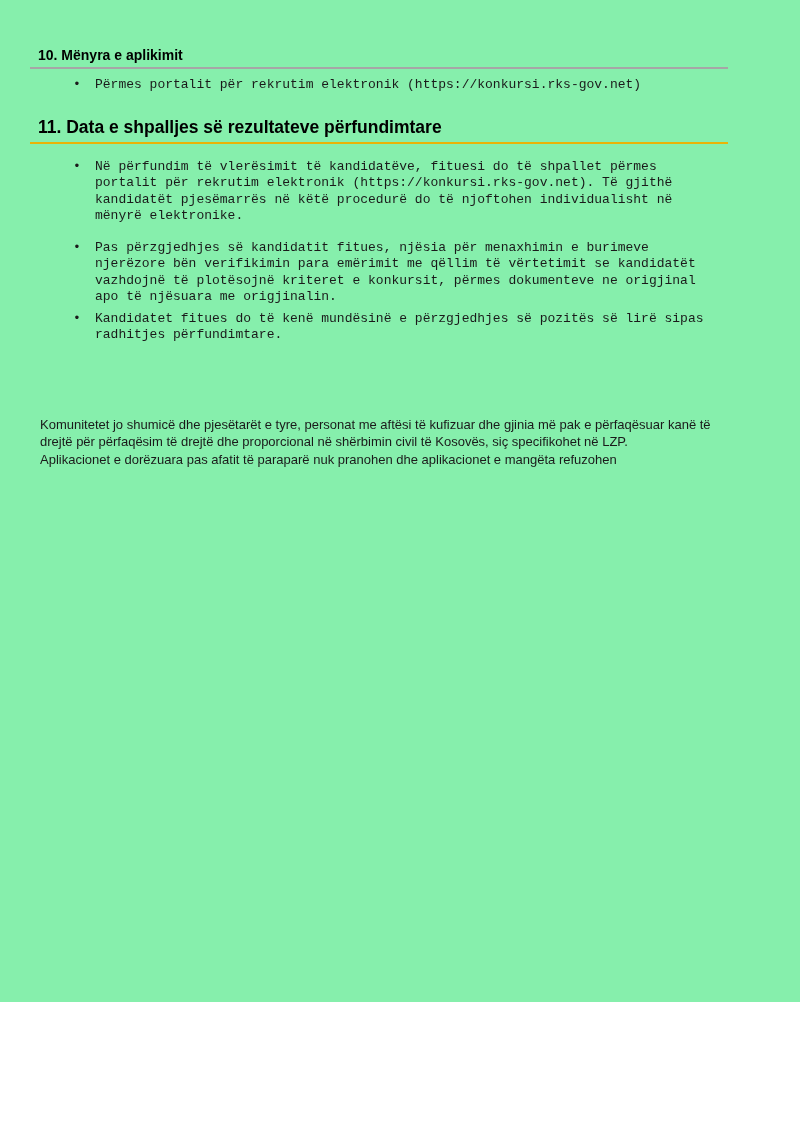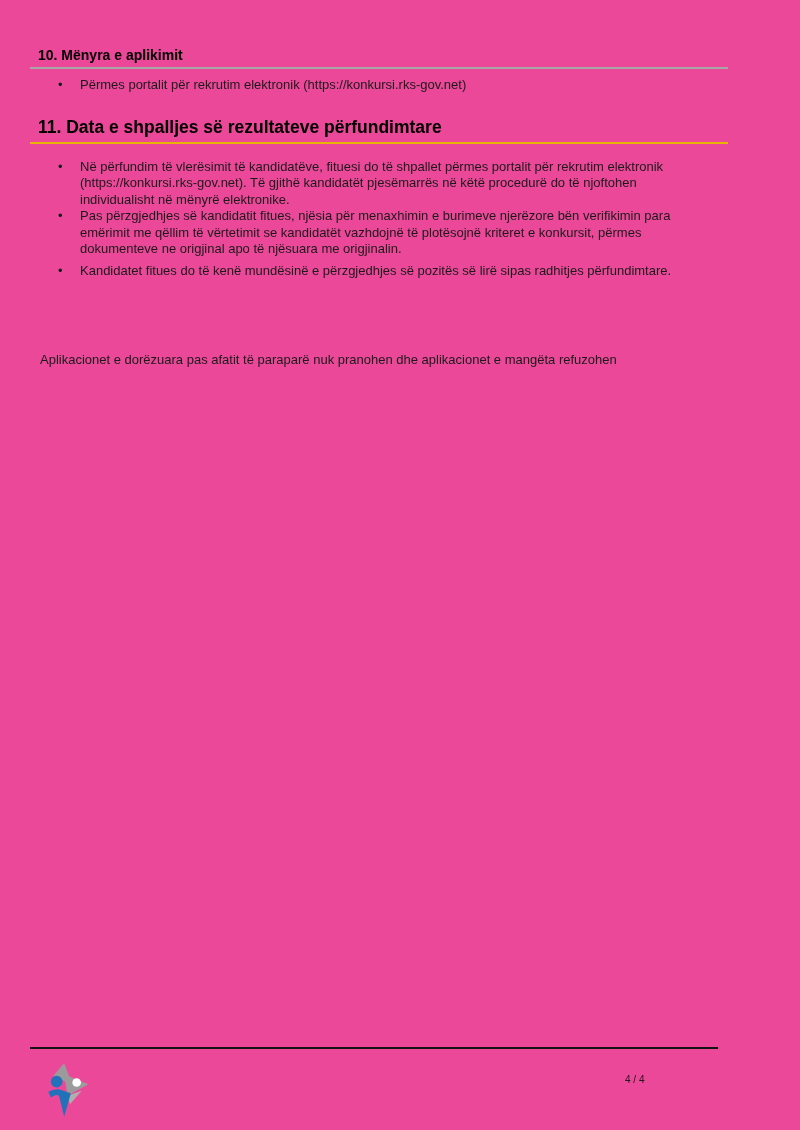--- a/index.html
+++ b/index.html
@@ -3,22 +3,22 @@
 <meta charset="utf-8">
 <style>
   html, body {
     margin: 0;
     padding: 0;
     background: #ffffff;
   }
   .page {
     position: relative;
     width: 800px;
-    height: 1130px;
-    background: #ec4899;
+    height: 1002px;
+    background: #86efac;
     font-family: "Liberation Sans", sans-serif;
     color: #1a1a1a;
     overflow: hidden;
   }
   .content {
     position: absolute;
     left: 38px;
     top: 0;
     width: 690px;
   }
@@ -37,22 +37,23 @@
     font-size: 17.5px;
     line-height: 21px;
     font-weight: bold;
     color: #000;
     padding: 0 0 4px 8px;
     margin-left: -8px;
     border-bottom: 2px solid #eab308;
   }
   ul.bullets {
     list-style: none;
-    margin: 0;
+    margin: 15px;
     padding: 0;
+    font-family: Liberation Mono, monospace;
   }
   ul.bullets.tight { margin-top: 8px; }
   ul.bullets.roomy { margin-top: 15px; }
   ul.bullets li {
     position: relative;
     padding-left: 42px;
     font-size: 13px;
     line-height: 16.5px;
     max-width: 614px;
     color: #1a1a1a;
@@ -129,20 +130,21 @@
     <ul class="bullets roomy">
       <li>Në përfundim të vlerësimit të kandidatëve, fituesi do të shpallet përmes portalit për rekrutim elektronik (https://konkursi.rks-gov.net). Të gjithë kandidatët pjesëmarrës në këtë procedurë do të njoftohen individualisht në mënyrë elektronike.</li>
     </ul>
 
     <ul class="bullets">
       <li>Pas përzgjedhjes së kandidatit fitues, njësia për menaxhimin e burimeve njerëzore bën verifikimin para emërimit me qëllim të vërtetimit se kandidatët vazhdojnë të plotësojnë kriteret e konkursit, përmes dokumenteve ne origjinal apo të njësuara me origjinalin.</li>
       <li>Kandidatet fitues do të kenë mundësinë e përzgjedhjes së pozitës së lirë sipas radhitjes përfundimtare.</li>
     </ul>
 
     <div class="closing">
+      <p>Komunitetet jo shumicë dhe pjesëtarët e tyre, personat me aftësi të kufizuar dhe gjinia më pak e përfaqësuar kanë të drejtë për përfaqësim të drejtë dhe proporcional në shërbimin civil të Kosovës, siç specifikohet në LZP.</p>
       <p>Aplikacionet e dorëzuara pas afatit të paraparë nuk pranohen dhe aplikacionet e mangëta refuzohen</p>
     </div>
   </div>
 
   <div class="footer-rule"></div>
 
   <svg class="footer-logo" viewBox="0 0 60 66" xmlns="http://www.w3.org/2000/svg">
     <polygon points="29,1 39,27 16,16" fill="#9b9b9b"></polygon>
     <polygon points="58,26 29,14 33,40" fill="#9b9b9b"></polygon>
     <circle cx="44" cy="24" r="5.2" fill="#ffffff"></circle>

